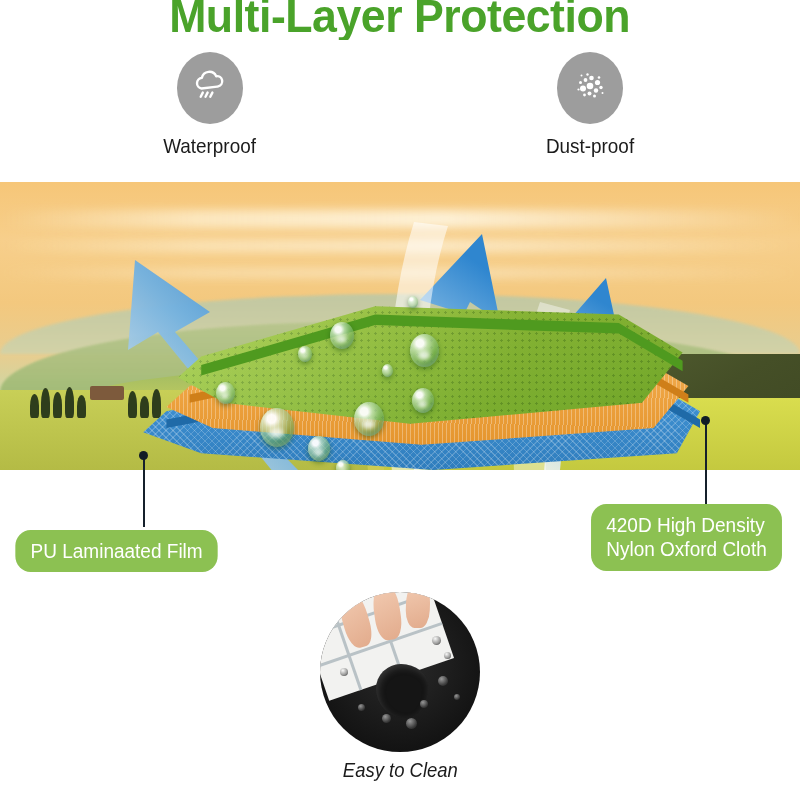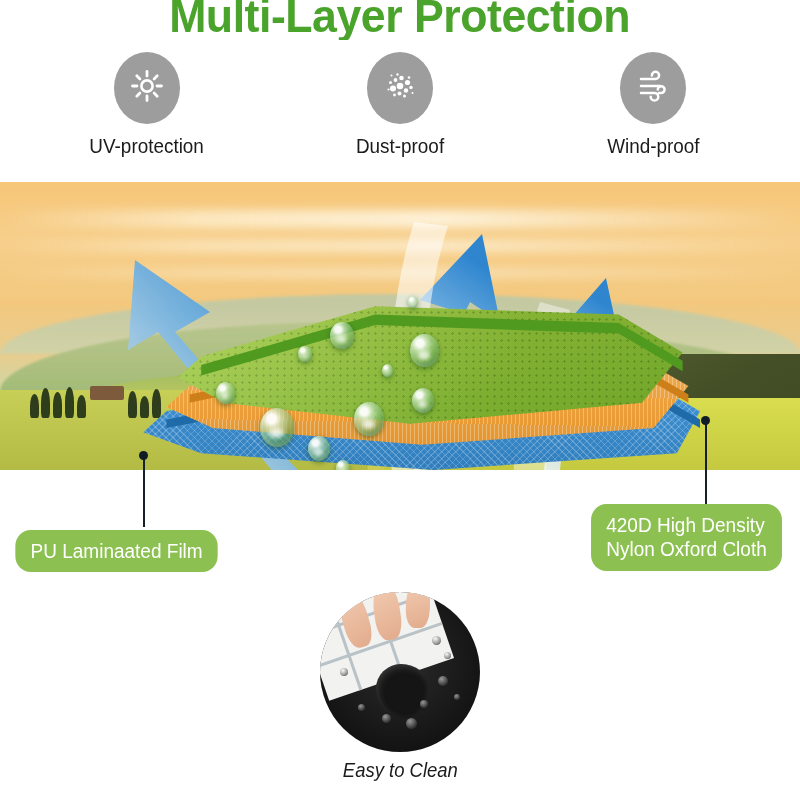--- a/index.html
+++ b/index.html
@@ -156,41 +156,32 @@
 <body>
 
 <div class="page">
 
   <div class="title-wrap">
     <div class="title">Multi-Layer Protection</div>
   </div>
 
   <div class="features">
 
-
     <div class="feature">
       <div class="feat-badge">
         <span>
           <svg width="40" height="40" viewBox="0 0 40 40">
-            <circle cx="20" cy="20" r="5.6" fill="none" stroke="#ffffff" stroke-width="2.6"></circle>
-            <g stroke="#ffffff" stroke-width="2.8" stroke-linecap="round">
-              <line x1="20" y1="5.5" x2="20" y2="10"></line>
-              <line x1="20" y1="30" x2="20" y2="34.5"></line>
-              <line x1="5.5" y1="20" x2="10" y2="20"></line>
-              <line x1="30" y1="20" x2="34.5" y2="20"></line>
-              <line x1="9.8" y1="9.8" x2="12.9" y2="12.9"></line>
-              <line x1="27.1" y1="27.1" x2="30.2" y2="30.2"></line>
-              <line x1="30.2" y1="9.8" x2="27.1" y2="12.9"></line>
-              <line x1="12.9" y1="27.1" x2="9.8" y2="30.2"></line>
-            </g>
+            <path d="M11.5 22.5a5.4 5.4 0 0 1 .4-10.7 7.6 7.6 0 0 1 14.3-1.6 5.2 5.2 0 0 1 2 10.2 4 4 0 0 1-1.1.2z" fill="none" stroke="#ffffff" stroke-width="2.4" stroke-linejoin="round"></path>
+            <path d="M12.8 26.6l-2.1 4.2M17.6 26.6l-2.1 4.2M22.4 26.6l-2.1 4.2" stroke="#ffffff" stroke-width="2.4" stroke-linecap="round"></path>
           </svg>
         </span>
       </div>
-      <div class="feat-label">UV-protection</div>
-    </div>
+      <div class="feat-label">Waterproof</div>
+    </div>
+
 
     <div class="feature">
       <div class="feat-badge">
         <span>
           <svg width="40" height="40" viewBox="0 0 40 40" fill="#ffffff">
             <circle cx="20" cy="20" r="3.3"></circle>
             <circle cx="27.5" cy="16.5" r="2.6"></circle>
             <circle cx="13" cy="22.5" r="3"></circle>
             <circle cx="21.5" cy="12" r="2.3"></circle>
             <circle cx="26" cy="24.5" r="2.2"></circle>
@@ -204,33 +195,20 @@
             <circle cx="17.5" cy="8.5" r="1.2"></circle>
             <circle cx="8.5" cy="23.5" r="1.1"></circle>
             <circle cx="11.5" cy="9.5" r="1"></circle>
             <circle cx="32.5" cy="27" r="1"></circle>
           </svg>
         </span>
       </div>
       <div class="feat-label">Dust-proof</div>
     </div>
 
-    <div class="feature">
-      <div class="feat-badge">
-        <span>
-          <svg width="42" height="42" viewBox="0 0 42 42" fill="none" stroke="#ffffff" stroke-width="2.5" stroke-linecap="round">
-            <path d="M9 14h14.5a3.6 3.6 0 1 0-3.6-3.6"></path>
-            <path d="M9 21h19.5"></path>
-            <path d="M9 28h13.5a3.8 3.8 0 1 1-3.8 3.8"></path>
-            <path d="M27 28h2.2a3.4 3.4 0 1 0-3.4-3.4"></path>
-          </svg>
-        </span>
-      </div>
-      <div class="feat-label">Wind-proof</div>
-    </div>
 
   </div>
 
   <div class="hero">
 
     <div class="sky"></div>
     <div class="cloudband" style="top:28px;"></div>
     <div class="cloudband" style="top:58px;height:12px;opacity:.8;"></div>
     <div class="cloudband" style="top:86px;height:10px;opacity:.6;"></div>
 

